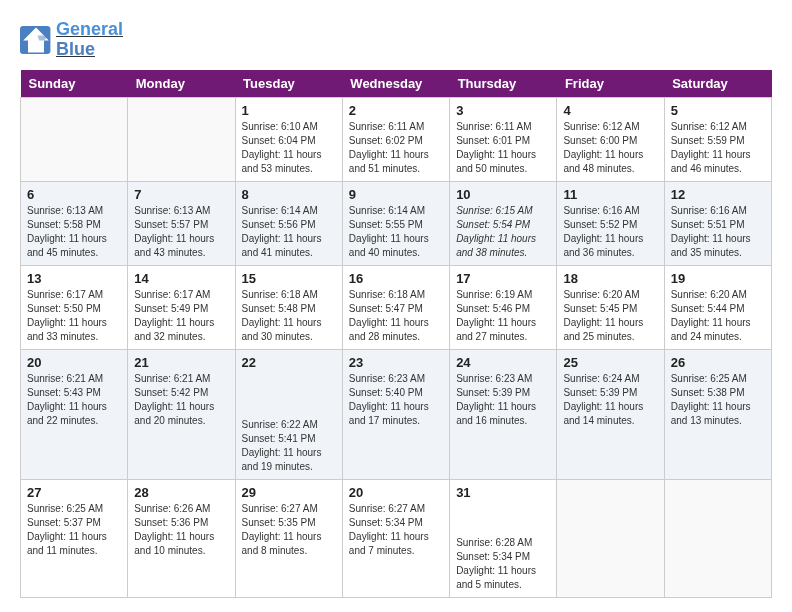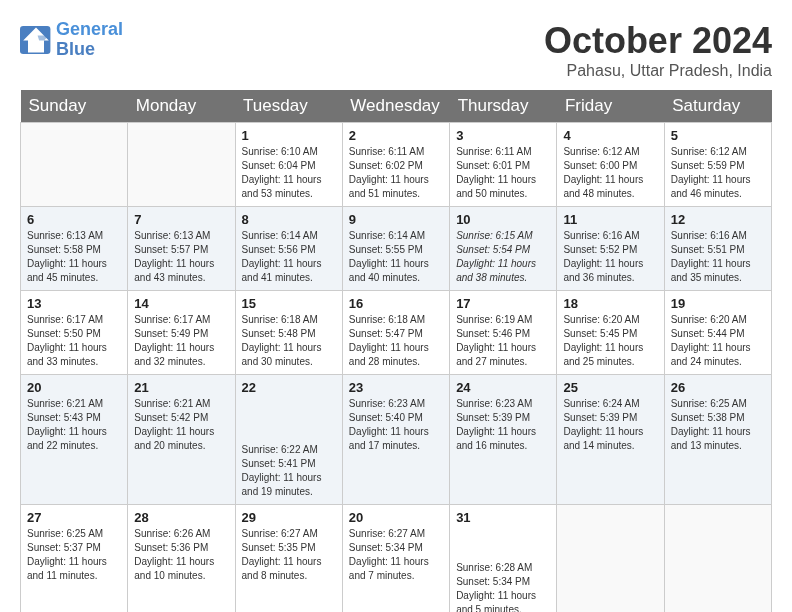--- a/index.html
+++ b/index.html
@@ -19,20 +19,21 @@
     .logo {
       display: flex;
       align-items: center;
       gap: 4px;
     }
     .logo-text {
       font-size: 18px;
       font-weight: bold;
       color: #333;
       line-height: 1.1;
+      text-decoration: underline;
     }
     .logo-text span {
       color: #4a90d9;
     }
     .logo-icon {
       width: 32px;
       height: 28px;
     }
     .title-block {
       text-align: right;
@@ -45,26 +46,26 @@
     .subtitle {
       font-size: 16px;
       color: #555;
     }
     table {
       width: 100%;
       border-collapse: collapse;
       font-size: 11px;
     }
     thead tr th {
-      background: #737373;
+      background: #701a75;
       color: #fff;
       text-align: left;
       padding: 6px 8px;
-      font-size: 17px;
-      font-weight: normal;
+      font-size: 13px;
+      font-weight: bold;
     }
     tbody tr td {
       border: 1px solid #ccc;
       vertical-align: top;
       padding: 5px 6px;
       width: 107px;
       min-height: 80px;
       height: 80px;
     }
     tbody tr:nth-child(odd) td {
@@ -97,24 +98,20 @@
     <svg class="logo-icon" viewBox="0 0 40 35">
       <rect x="0" y="0" width="38" height="35" rx="4" fill="#4a7fc1"></rect>
       <polygon points="20,2 36,18 30,18 30,33 10,33 10,18 4,18" fill="white"></polygon>
       <polygon points="22,12 36,12 30,18 24,18" fill="#4a7fc1" opacity="0.5"></polygon>
     </svg>
     <div class="logo-text">
       <div><span>General</span></div>
       <div><span style="color:#4a7fc1">Blue</span></div>
     </div>
   </div>
-  <div class="title-block">
-    <div class="month-title">October 2024</div>
-    <div class="subtitle">Pahasu, Uttar Pradesh, India</div>
-  </div>
 </div>
 
 <table>
   <thead>
     <tr>
     <th>Sunday</th>
         <th>Monday</th>
         <th>Tuesday</th>
         <th>Wednesday</th>
         <th>Thursday</th>

